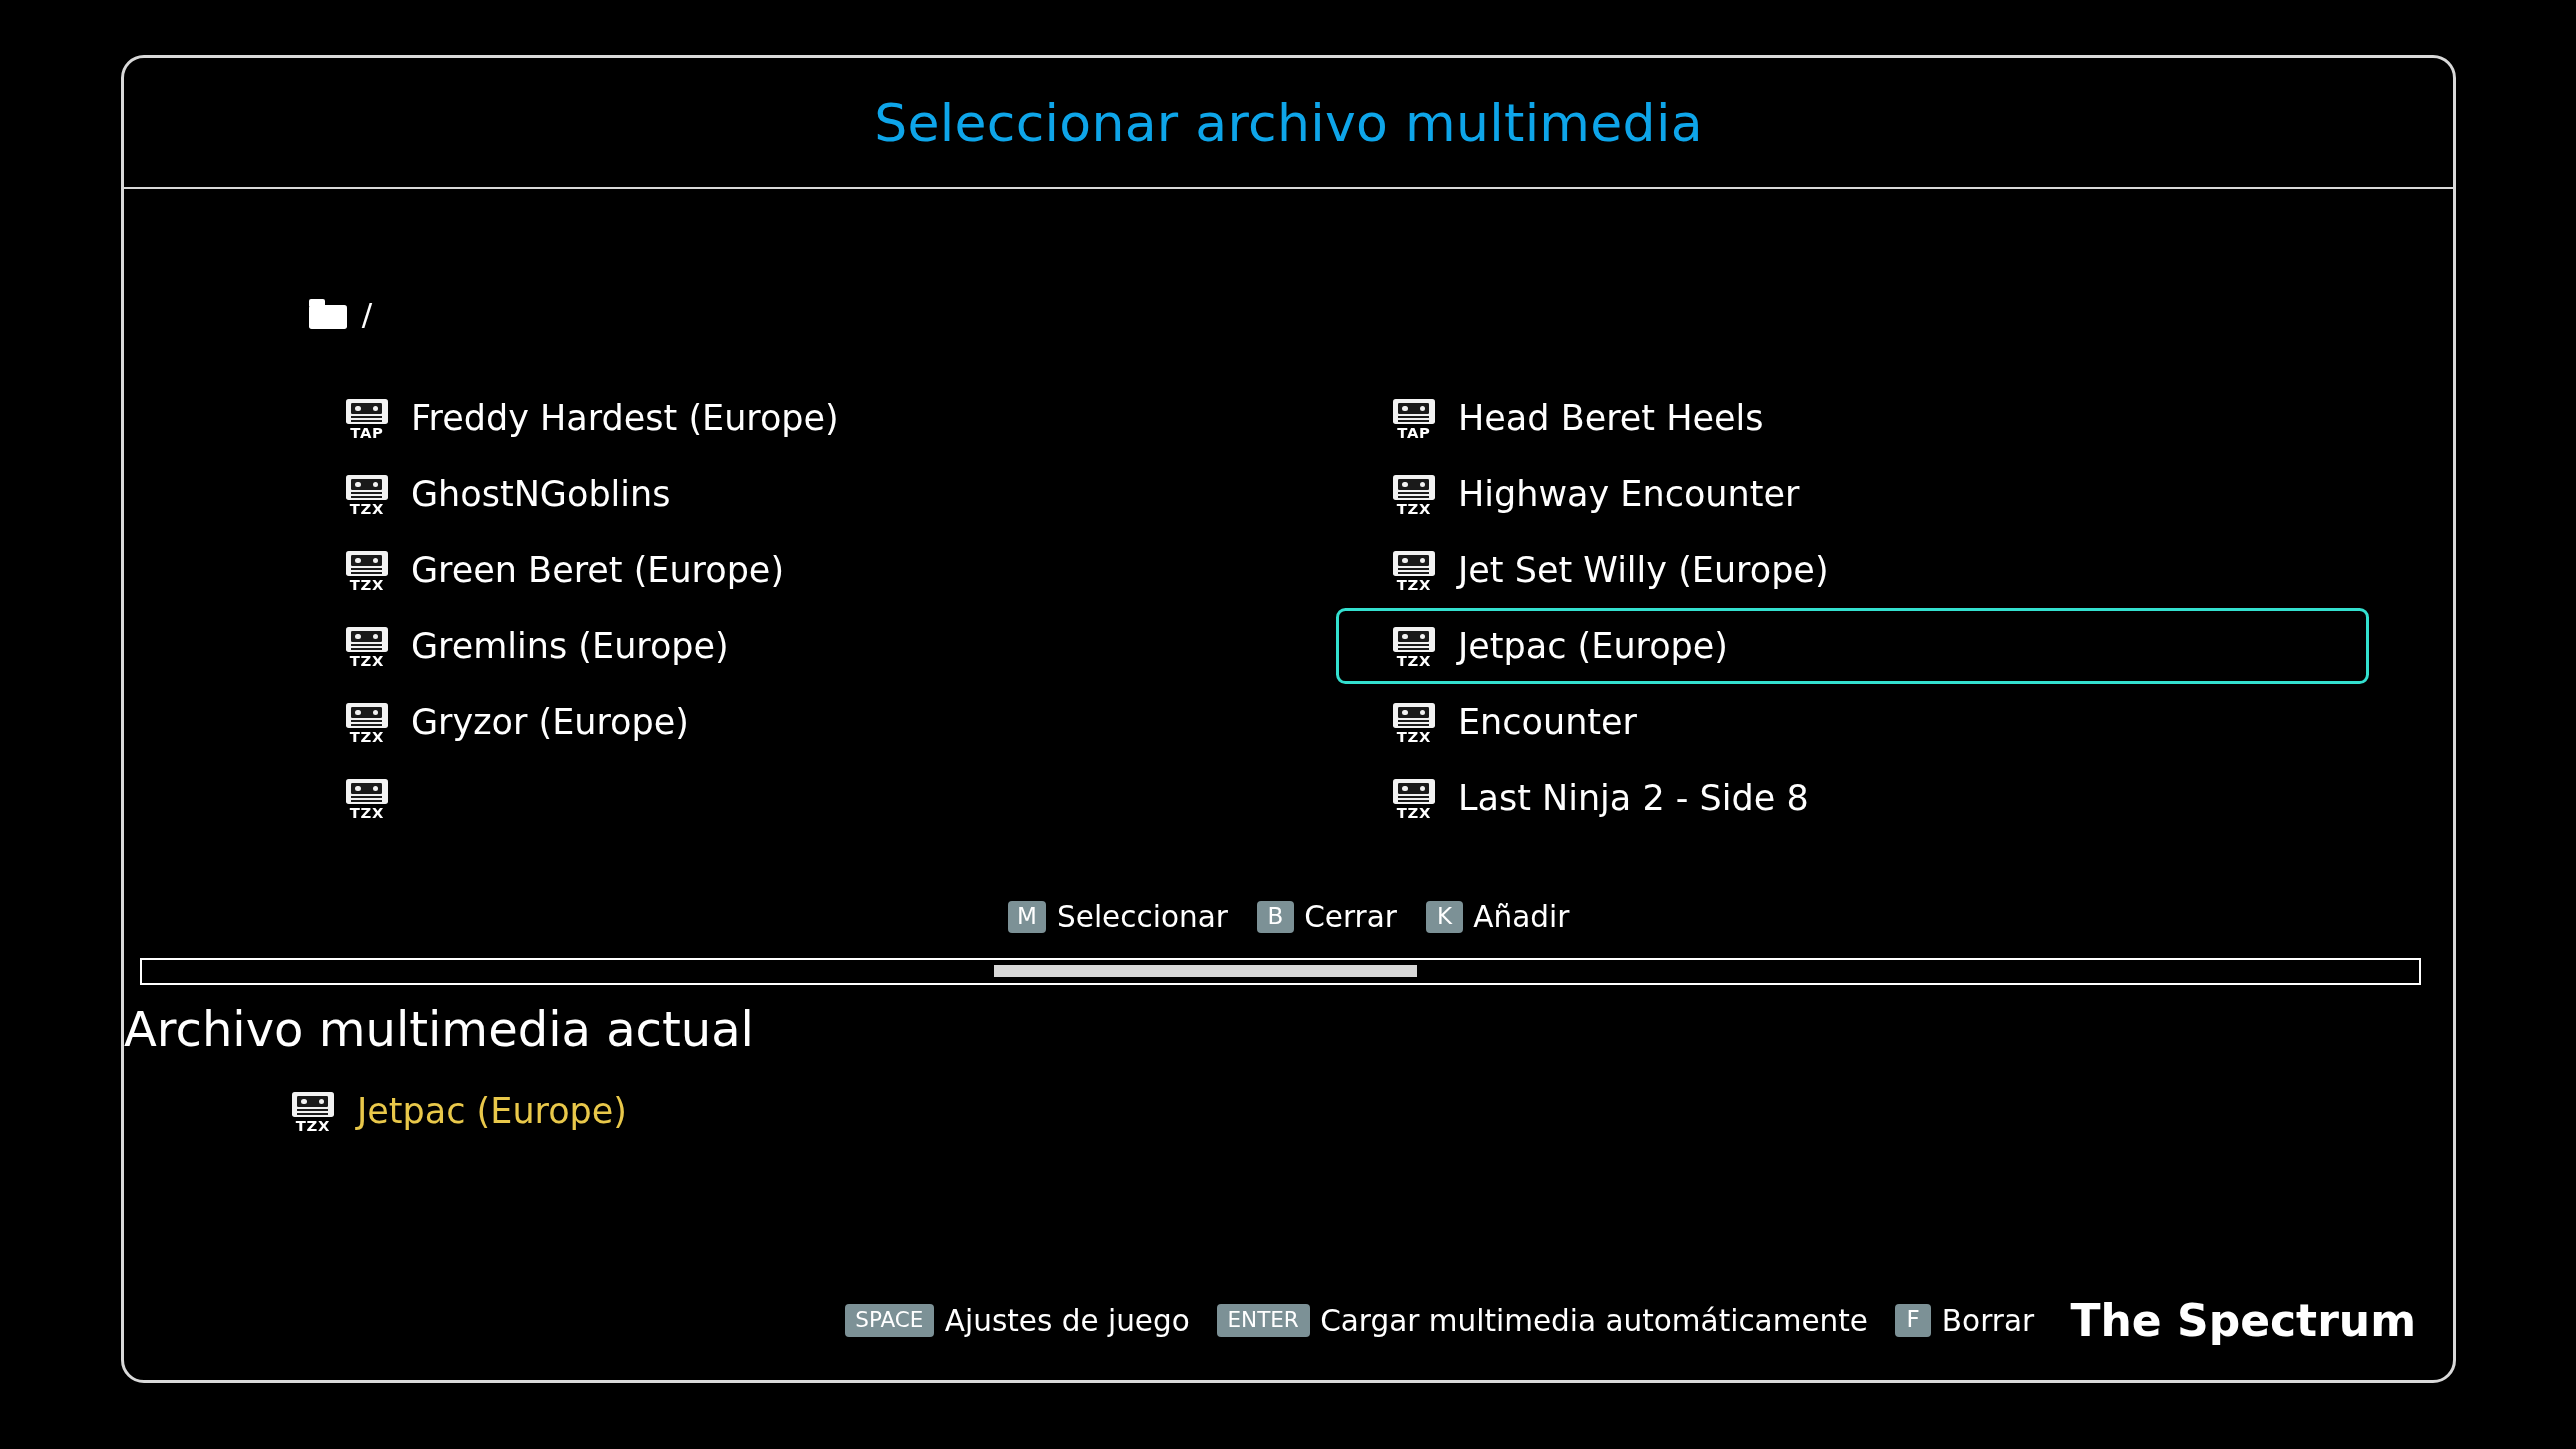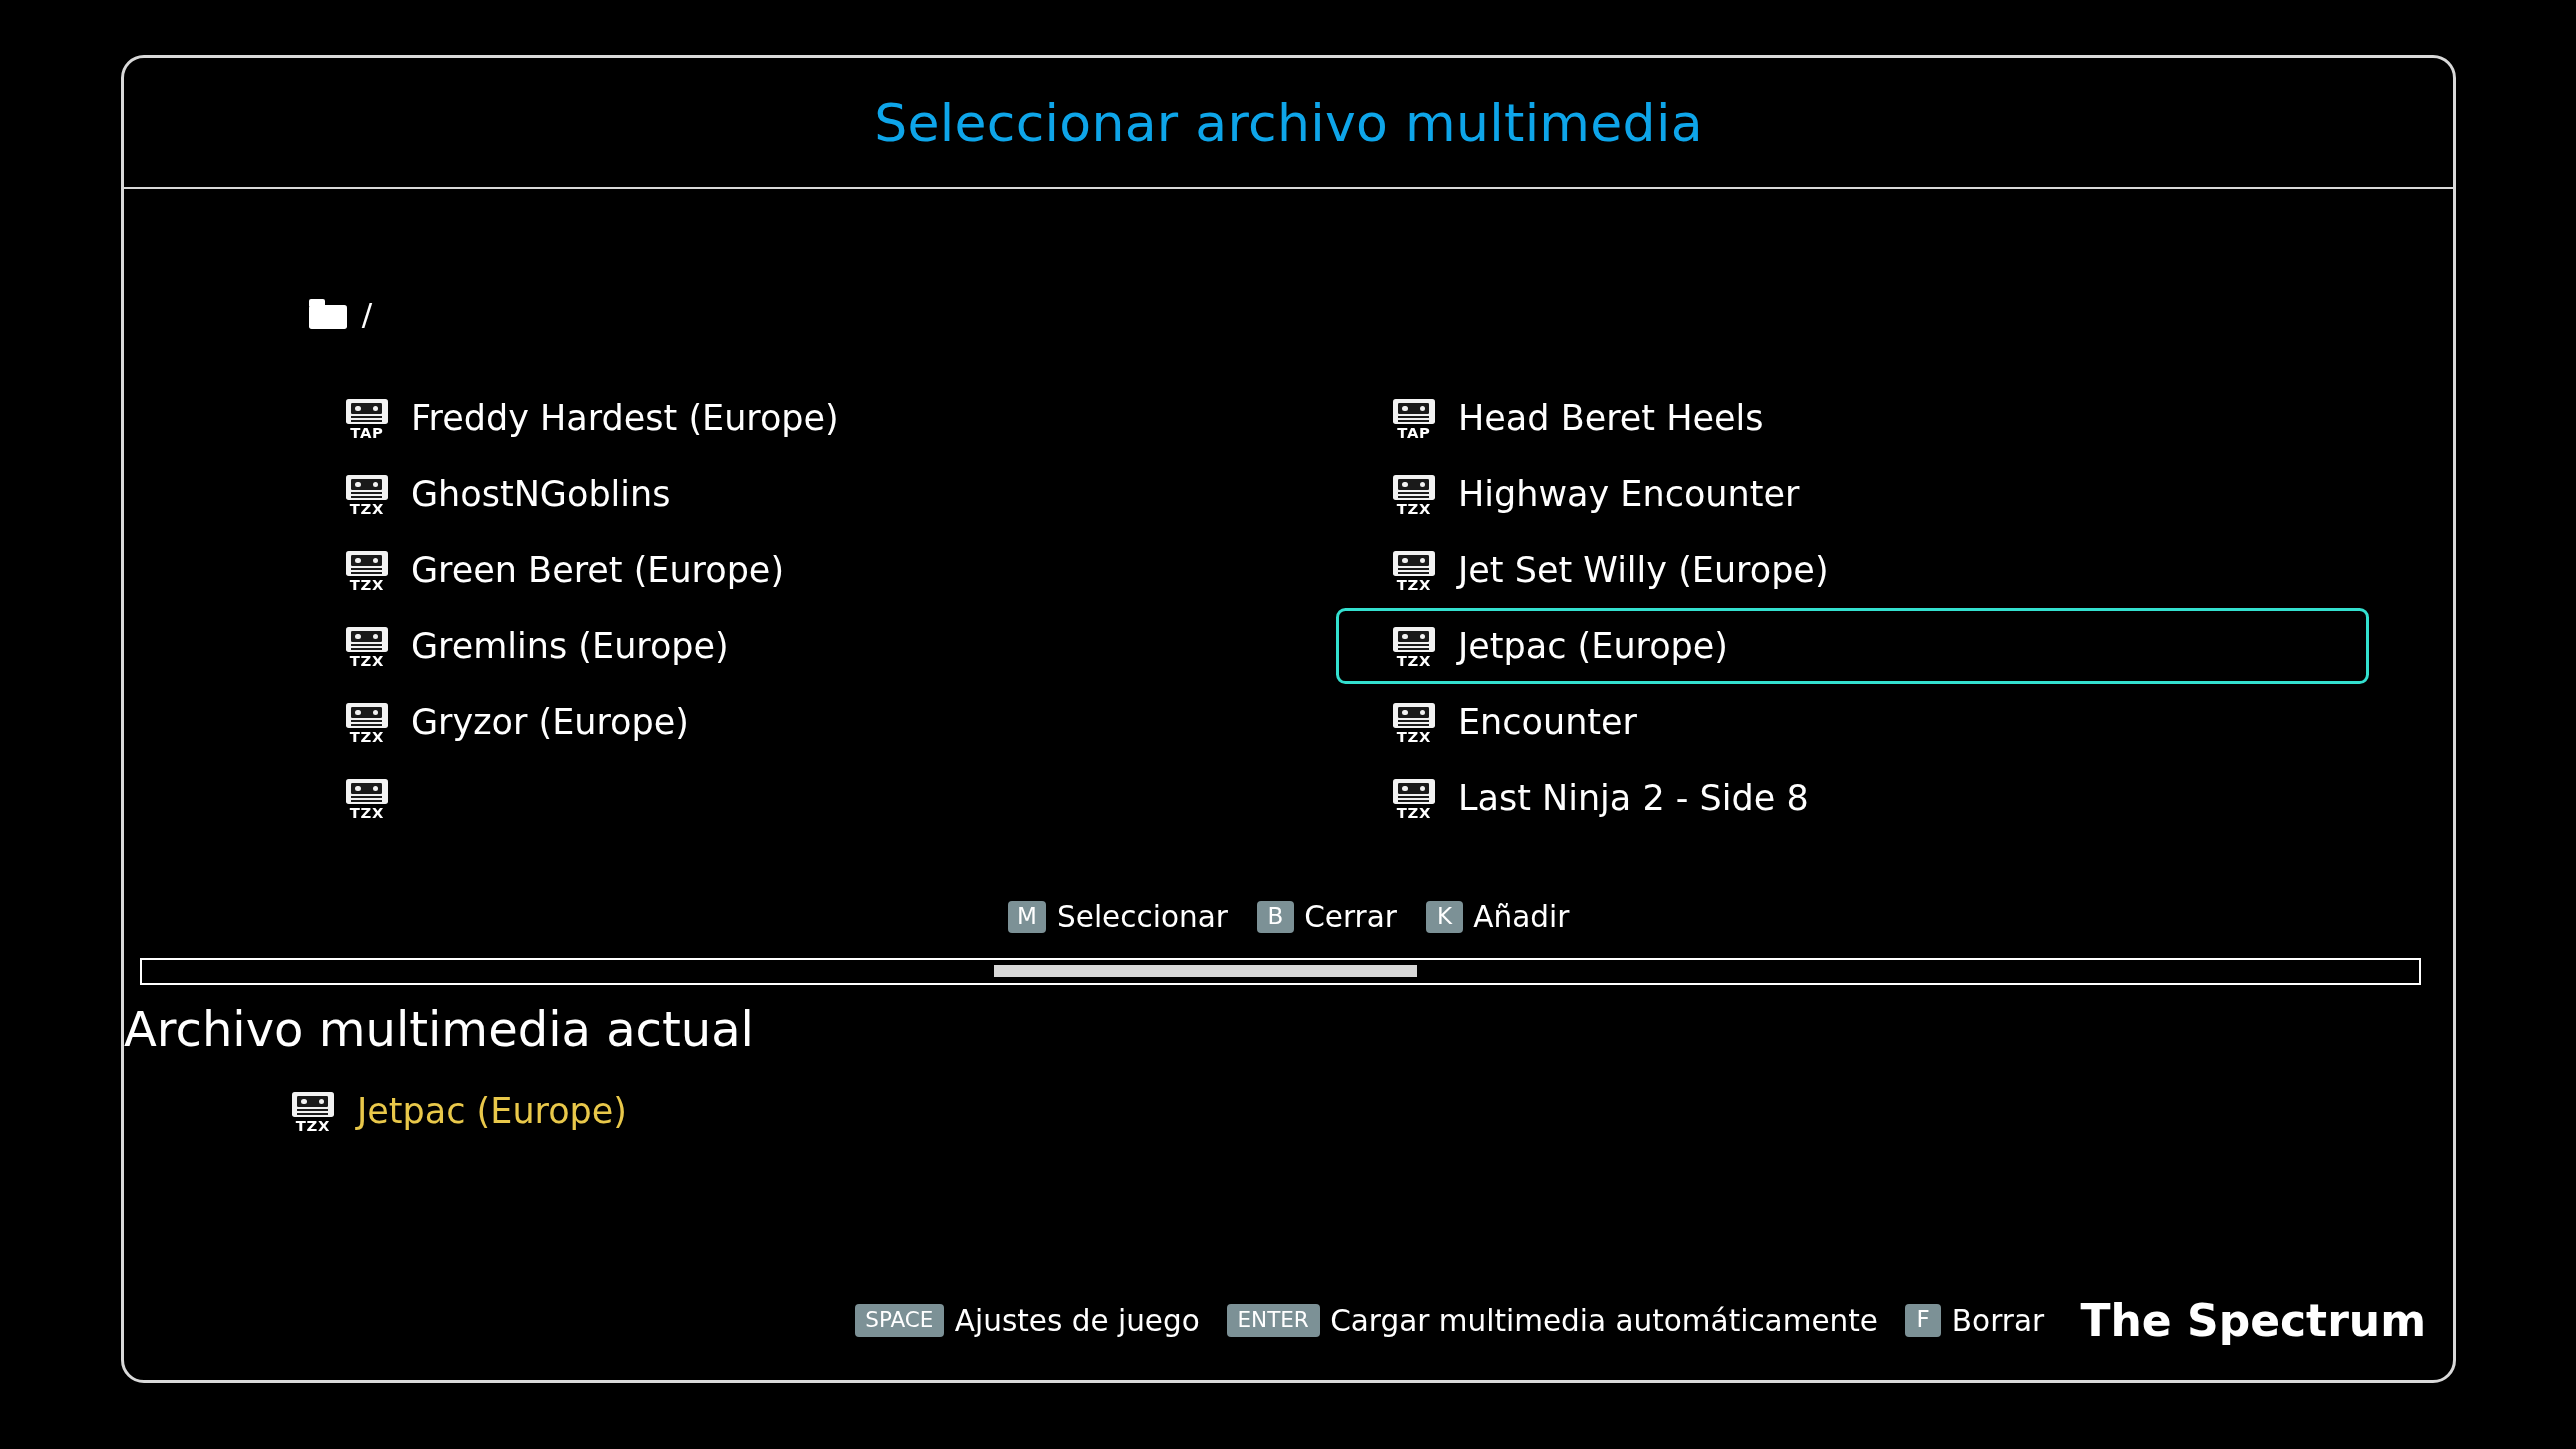--- a/index.html
+++ b/index.html
@@ -263,21 +263,21 @@
   
   .bottom-bar {
     position: absolute;
     left: 0;
     bottom: 29.5px;
     width: 100%;
     height: 60px;
     display: flex;
     align-items: center;
     justify-content: flex-end;
-    padding-right: 27px;
+    padding-right: 37px;
     box-sizing: border-box;
     gap: 27px;
   }
   .brand {
     font-size: 44px;
     font-weight: bold;
     color: #ffffff;
     white-space: nowrap;
     margin-left: 9.4px;
   }

